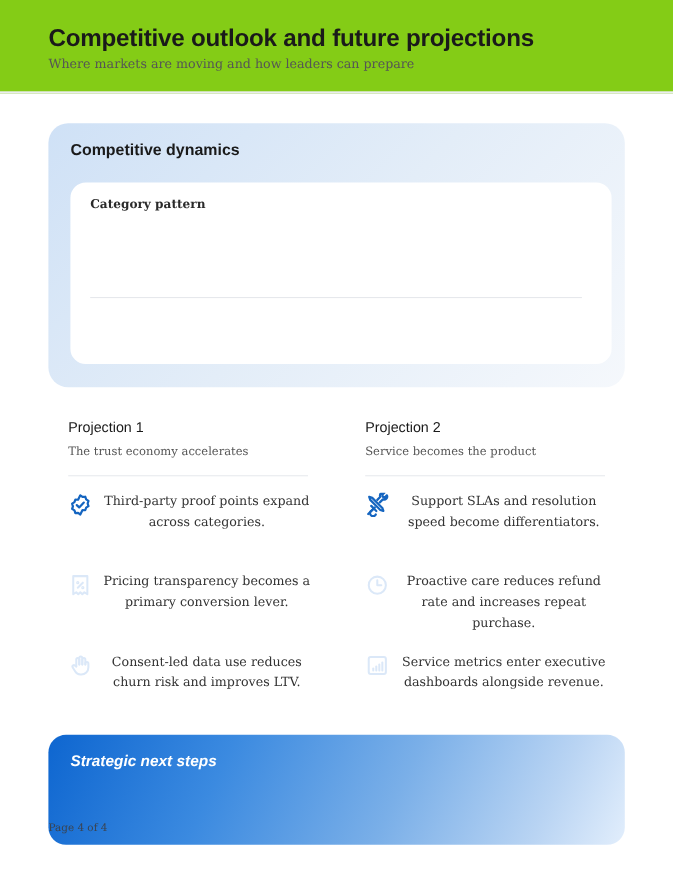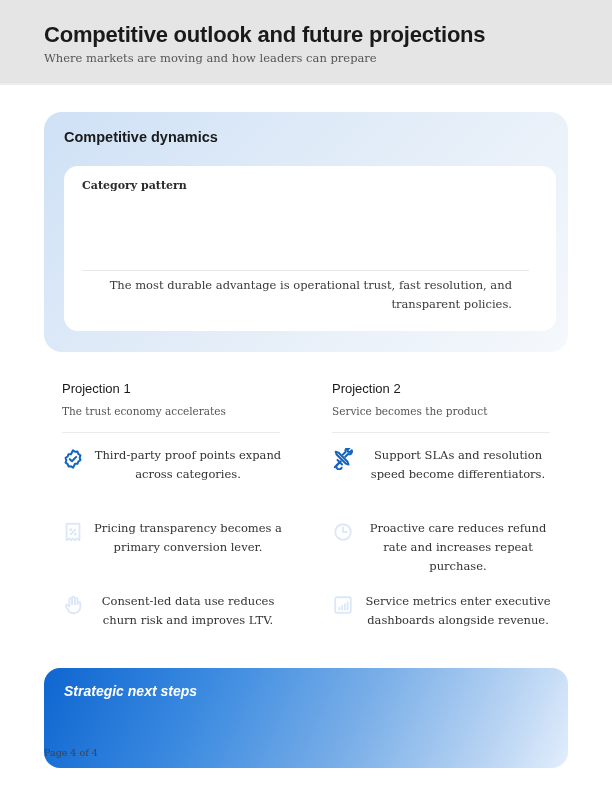--- a/index.html
+++ b/index.html
@@ -1,37 +1,36 @@
 <!DOCTYPE html>
 <html><head>
 <meta charset="utf-8">
 <style>
   * { box-sizing: border-box; margin: 0; padding: 0; }
   html, body { width: 612px; height: 792px; background: #ffffff; overflow: hidden; }
   body { position: relative; font-family: "DejaVu Serif", serif; color: #333; }
 
   .header {
     position: absolute; left: 0; top: 0; width: 612px; height: 85px;
-    background: #e5e5e5; border-bottom: 2px solid #ebedf0;
+    background: #84cc16; border-bottom: 2px solid #ebedf0;
   }
   .header .title {
     position: absolute; left: 44px; top: 22px;
     font-family: "Liberation Sans", sans-serif; font-weight: 700;
     font-size: 22px; color: #1a1a1a; letter-spacing: -0.2px; white-space: nowrap;
   }
   .header .subtitle {
     position: absolute; left: 44px; top: 51px;
     font-family: "DejaVu Serif", serif; font-size: 11.5px; color: #555; white-space: nowrap;
   }
 
   .dyn-card {
     position: absolute; left: 44px; top: 112px; width: 524px; height: 240px;
     border-radius: 18px;
     background: linear-gradient(135deg, #cfe1f6 0%, #e3edf8 50%, #f5f8fc 100%);
-    text-align: right;
   }
   .dyn-card .card-title {
     position: absolute; left: 20px; top: 17px;
     font-family: "Liberation Sans", sans-serif; font-weight: 700; font-size: 14.5px; color: #1a1a1a;
   }
   .dyn-inner {
     position: absolute; left: 20px; top: 54px; width: 492px; height: 165px;
     background: #ffffff; border-radius: 14px;
   }
   .dyn-inner .pattern-label {
@@ -100,21 +99,20 @@
 <div class="header">
   <div class="title">Competitive outlook and future projections</div>
   <div class="subtitle">Where markets are moving and how leaders can prepare</div>
 </div>
 
 <div class="dyn-card">
   <div class="card-title">Competitive dynamics</div>
   <div class="dyn-inner">
     <div class="pattern-label">Category pattern</div>
     <div class="divider"></div>
-    <div class="closing">The most durable advantage is operational trust, fast resolution, and transparent policies.</div>
   </div>
 </div>
 
 <div class="proj p1">
   <div class="proj-title">Projection 1</div>
   <div class="proj-sub">The trust economy accelerates</div>
   <div class="proj-div"></div>
 
   <div class="item" style="top:66px;">
     <span class="ic">

